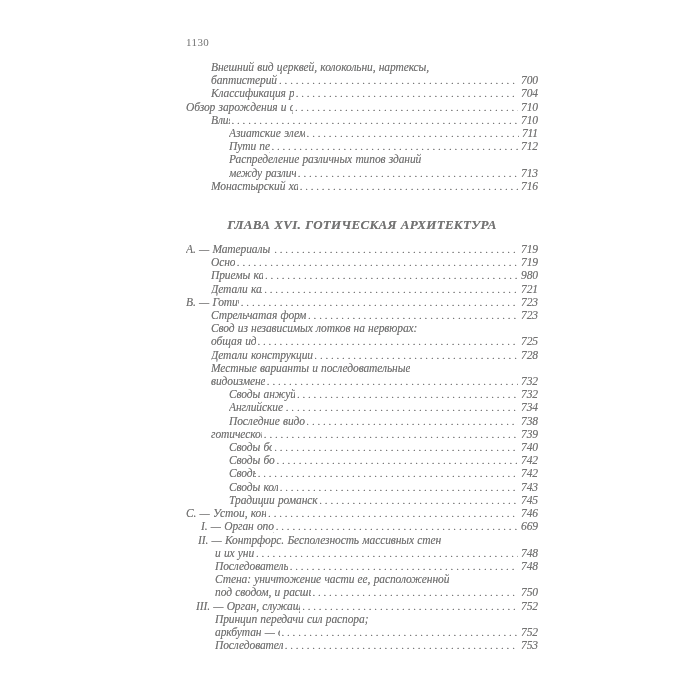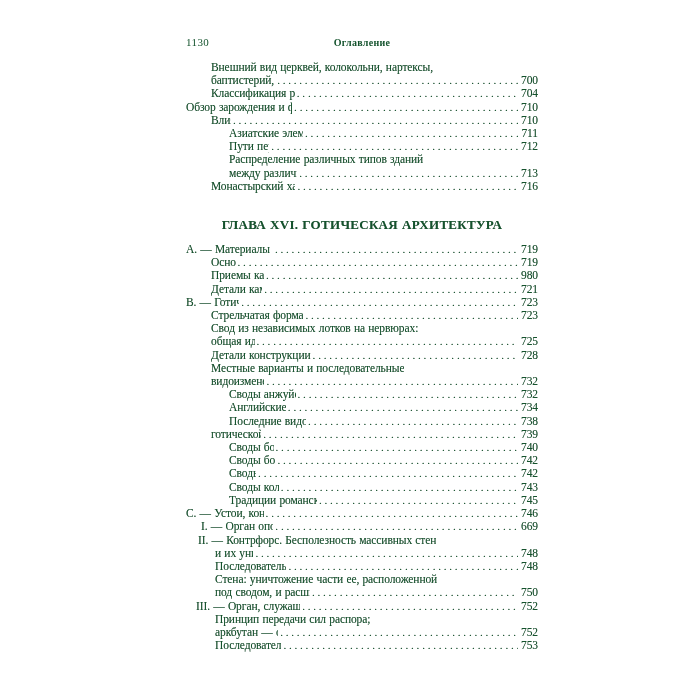--- a/index.html
+++ b/index.html
@@ -3,21 +3,21 @@
 <meta charset="utf-8">
 <style>
   html, body { margin: 0; padding: 0; background: #ffffff; }
   .page {
     position: relative;
     width: 700px;
     height: 700px;
     background: #ffffff;
     overflow: hidden;
     font-family: "Liberation Serif", "DejaVu Serif", serif;
-    color: #14532d;
+    color: #737373;
   }
   .running-head {
     position: absolute;
     top: 36px;
     left: 186px;
     width: 352px;
     height: 13px;
     font-size: 11px;
     letter-spacing: 0.4px;
   }
@@ -39,20 +39,21 @@
   .toc {
     position: absolute;
     top: 61px;
     left: 186px;
     width: 352px;
     font-size: 11.5px;
     line-height: 13.2px;
     letter-spacing: -0.1px;
     word-spacing: 0.5px;
     text-shadow: 0 0 0.4px rgba(60,58,55,0.45);
+    font-style: italic;
   }
   .chapter-heading {
     text-align: center;
     font-weight: bold;
     font-size: 13px;
     letter-spacing: 0.3px;
     line-height: 14px;
     margin: 25px 0 11px 0;
   }
   .row { display: flex; align-items: baseline; }
@@ -77,21 +78,20 @@
   .lvl-r1 { padding-left: 15px; }
   .lvl-r2 { padding-left: 12px; }
   .lvl-r3 { padding-left: 10px; }
 </style>
 </head>
 <body>
 
 <div class="page">
   <div class="running-head">
     <span class="folio">1130</span>
-    <span class="rh-title">Оглавление</span>
   </div>
   <div class="toc">
       <div class="section">
         <div class="row lvl-1">
           <span class="t">Внешний вид церквей, колокольни, нартексы,</span>
         </div>
         <div class="row lvl-1">
           <span class="t">баптистерий, клуатры, гробницы</span>
           <span class="dots"></span>
           <span class="pg">700</span>

